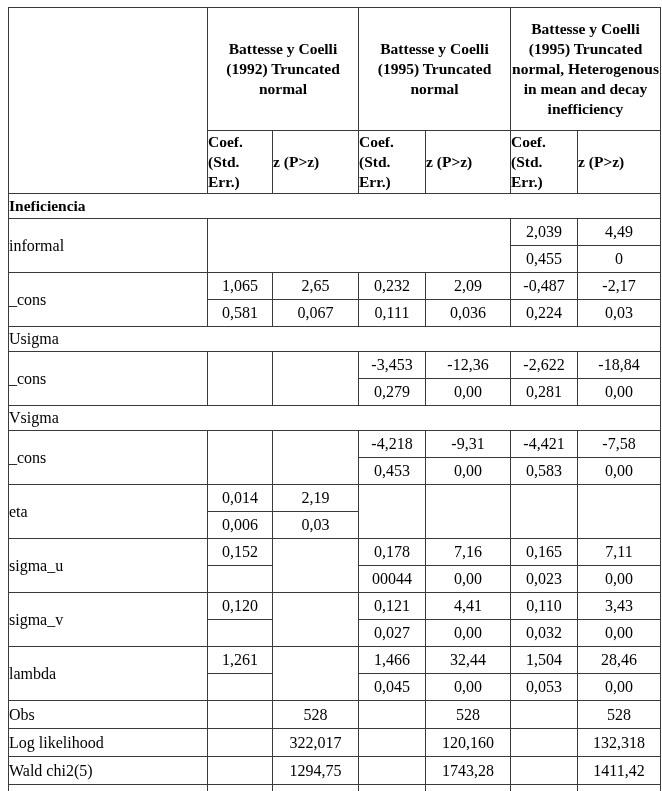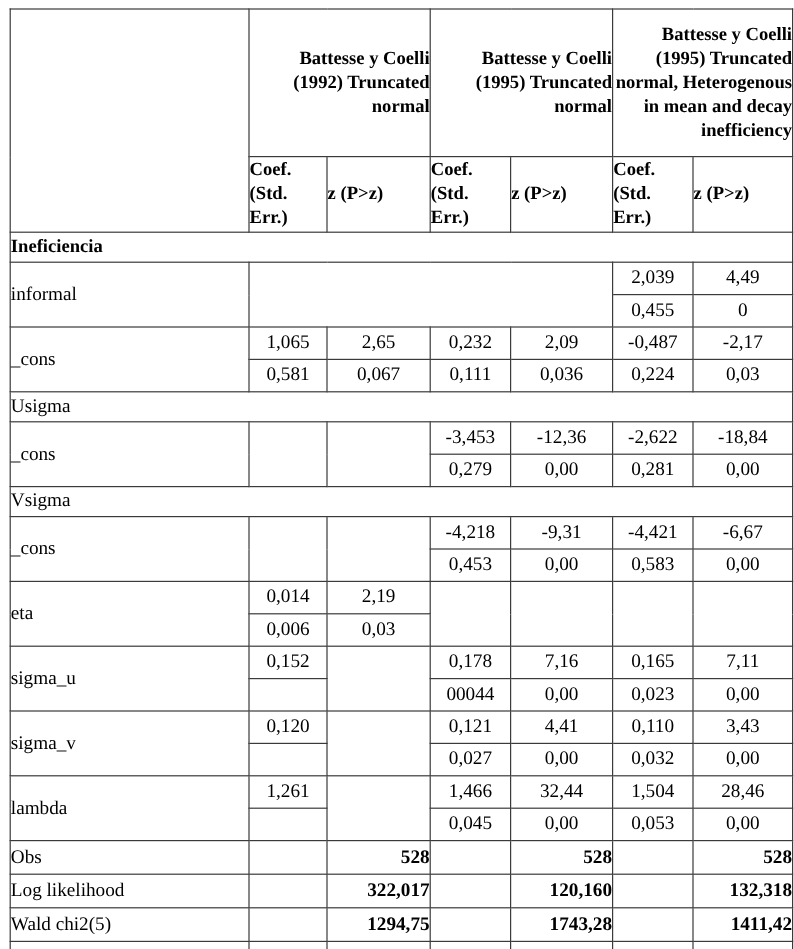--- a/index.html
+++ b/index.html
@@ -33,21 +33,21 @@
   col.c-label{width:199px;}
   col.c-coef {width:65px;}
   col.c-z    {width:86px;}
   col.c-coef2{width:67px;}
   col.c-z2   {width:85px;}
   col.c-coef3{width:67px;}
   col.c-z3   {width:83px;}
 
   
   .hd-group{
-    text-align:right;
+    text-align:center;
     font-weight:bold;
     font-size:15.5px;
     line-height:1.30;
     padding:4px 7px 4px 7px;
     height:122px;
   }
   .hd-sub{
     text-align:left;
     font-weight:bold;
     font-size:15.5px;
@@ -65,25 +65,24 @@
   }
   .lbl.bold{font-weight:bold;font-size:15.5px;margin-left:36px;}
   .num{
     text-align:center;
     font-size:16px;
     padding:1px 2px;
     height:26px;
   }
   .num.blank{}
   .summ{
-    text-align:right;
+    text-align:center;
     font-size:16px;
     padding:1px 8px 1px 2px;
     height:27px;
-    font-weight:bold;
   }
   .secrow .lbl{height:24px;}
   .datarow .num{height:26px;}
   .sumrow td{height:27px;margin-top:48px;}
 </style>
 </head>
 <body>
 
 <div id="sheet">
 
@@ -172,21 +171,21 @@
         <td class="lbl" colspan="7">Vsigma</td>
       </tr>
 
       <tr class="datarow">
         <td class="lbl" rowspan="2">_cons</td>
         <td class="num blank" rowspan="2"></td>
         <td class="num blank" rowspan="2"></td>
         <td class="num">-4,218</td>
         <td class="num">-9,31</td>
         <td class="num">-4,421</td>
-        <td class="num">-6,67</td>
+        <td class="num">-7,58</td>
       </tr>
       <tr class="datarow">
         <td class="num">0,453</td>
         <td class="num">0,00</td>
         <td class="num">0,583</td>
         <td class="num">0,00</td>
       </tr>
 
       <tr class="datarow">
         <td class="lbl" rowspan="2">eta</td>

